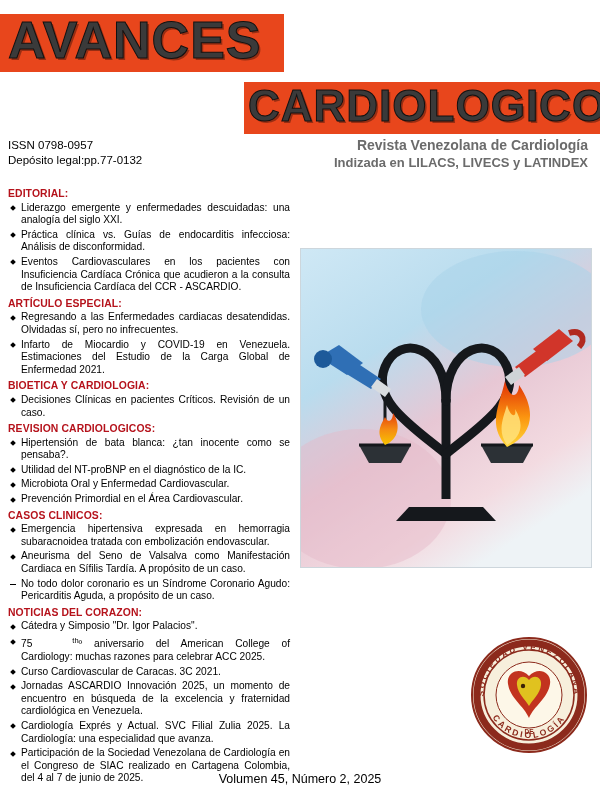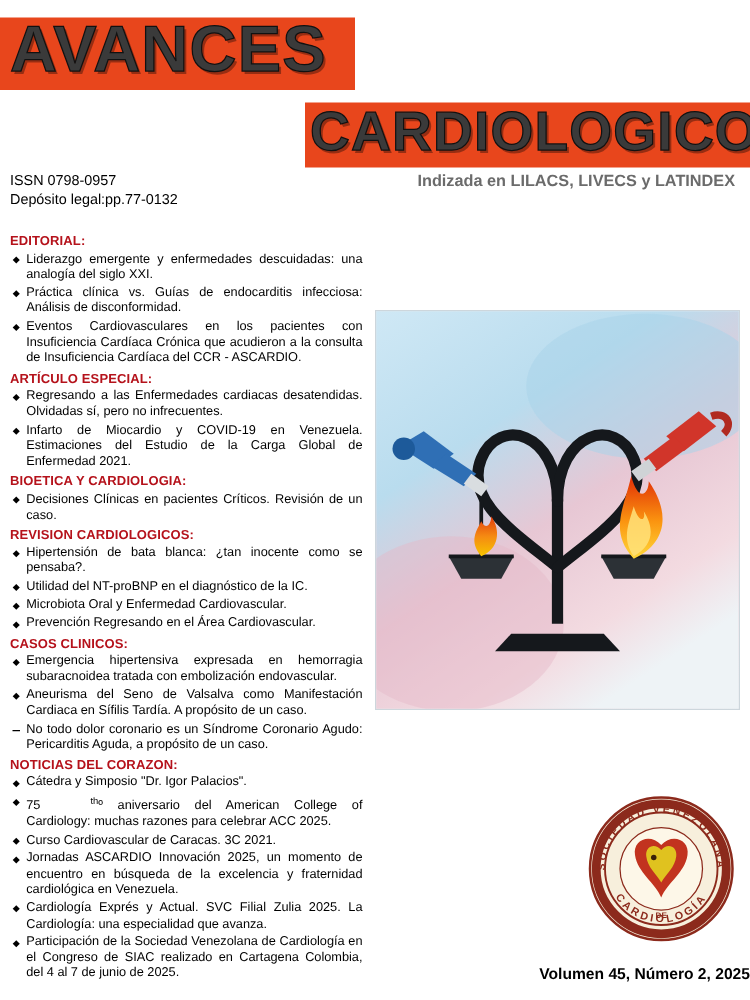--- a/index.html
+++ b/index.html
@@ -143,41 +143,42 @@
     width: 118px;
     height: 118px;
   }
 
   
   .volume {
     position: absolute;
     left: 0;
     right: 0;
     bottom: 14px;
-    text-align: right;
+    text-align: center;
     font-size: 12.5px;
-    font-weight: bold;
+    font-weight: normal;
   }
 </style>
 </head>
 <body>
 
 <div class="masthead">
   <div class="band band-top"></div>
   <div class="band band-bottom"></div>
 
   <div class="title-word word-avances">AVANCES</div>
   <div class="title-word word-cardiologicos">CARDIOLOGICOS</div>
 
   <div class="issn-block">
     <div>ISSN 0798-0957</div>
     <div>Depósito legal:pp.77-0132</div>
   </div>
 
   <div class="subtitle-block">
+    <div class="subtitle-1">Revista Venezolana de Cardiología</div>
     <div class="subtitle-2">Indizada en LILACS, LIVECS y LATINDEX</div>
   </div>
 </div>
 
 <div class="content">
   <div class="toc" id="toc">
       <div class="sec-head first">EDITORIAL:</div>
       <ul class="items">
         <li>Liderazgo emergente y enfermedades descuidadas: una analogía del siglo XXI.</li>
       </ul>
@@ -192,21 +193,21 @@
       </ul>
       <div class="sec-head">BIOETICA Y CARDIOLOGIA:</div>
       <ul class="items">
         <li>Decisiones Clínicas en pacientes Críticos. Revisión de un caso.</li>
       </ul>
       <div class="sec-head">REVISION CARDIOLOGICOS:</div>
       <ul class="items">
         <li>Hipertensión de bata blanca: ¿tan inocente como se pensaba?.</li>
         <li>Utilidad del NT-proBNP en el diagnóstico de la IC.</li>
         <li>Microbiota Oral y Enfermedad Cardiovascular.</li>
-        <li>Prevención Regresando en el Área Cardiovascular.</li>
+        <li>Prevención Primordial en el Área Cardiovascular.</li>
       </ul>
       <div class="sec-head">CASOS CLINICOS:</div>
       <ul class="items">
         <li>Emergencia hipertensiva expresada en hemorragia subaracnoidea tratada con embolización endovascular.</li>
         <li>Aneurisma del Seno de Valsalva como Manifestación Cardiaca en Sífilis Tardía. A propósito de un caso.</li>
         <li class="dashed">No todo dolor coronario es un Síndrome Coronario Agudo: Pericarditis Aguda, a propósito de un caso.</li>
       </ul>
       <div class="sec-head">NOTICIAS DEL CORAZON:</div>
       <ul class="items">
         <li>Cátedra y Simposio "Dr. Igor Palacios".</li>

